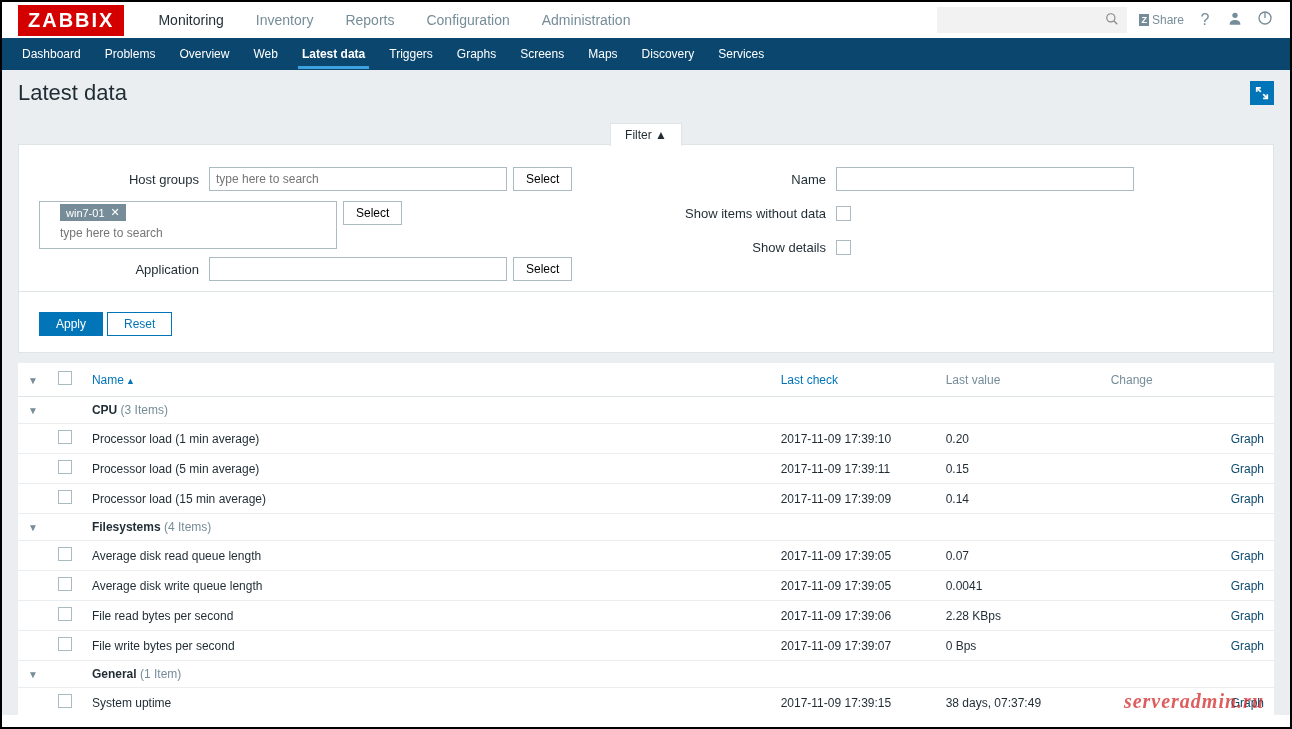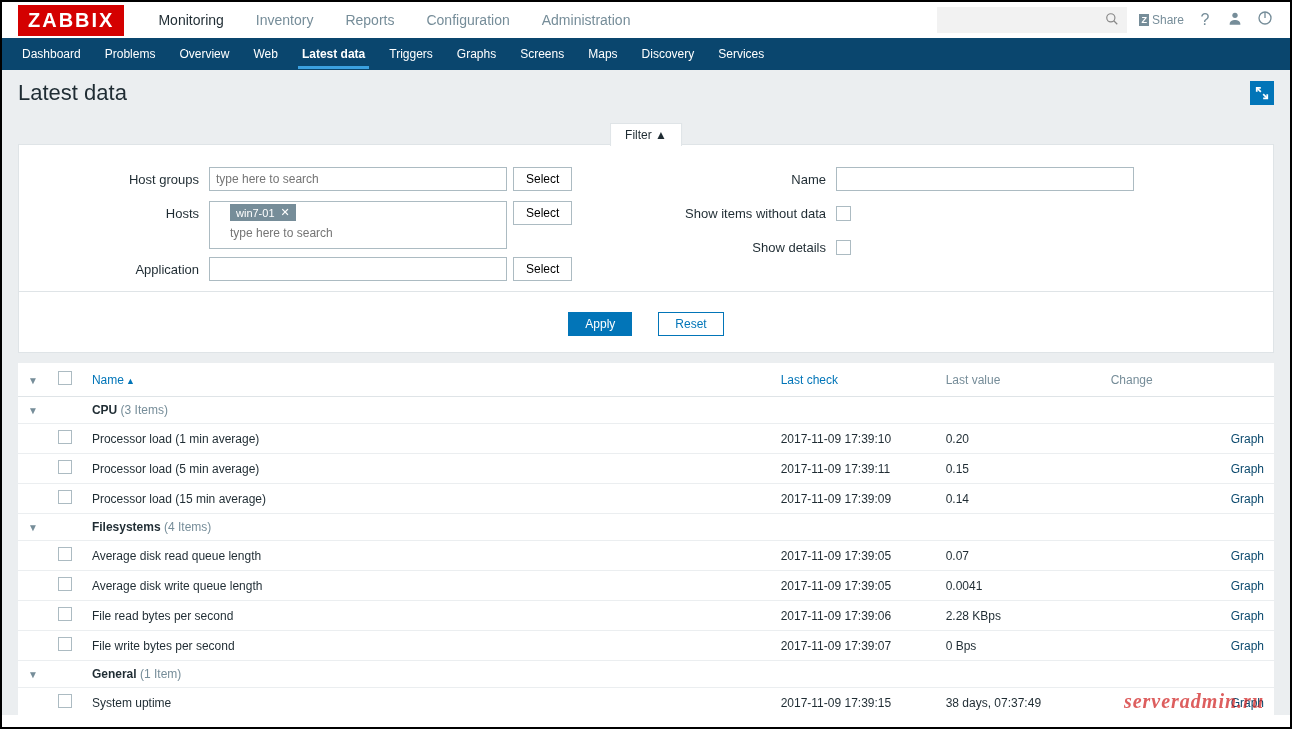--- a/index.html
+++ b/index.html
@@ -32,21 +32,21 @@
 .filter-label { width: 170px; text-align: right; padding-right: 10px; line-height: 26px; color: #1f2c33; font-size: 13px; }
 .filter-input-wrap { display: flex; gap: 6px; align-items: flex-start; }
 .filter-input { border: 1px solid #acbbc2; height: 24px; width: 298px; padding: 0 6px; font-size: 12px; }
 .filter-input-short { border: 1px solid #acbbc2; height: 24px; width: 298px; padding: 0 6px; font-size: 12px; }
 .select-btn { border: 1px solid #acbbc2; background: #fff; height: 24px; padding: 0 12px; font-size: 12px; cursor: pointer; }
 .host-tag-box { border: 1px solid #acbbc2; width: 298px; padding: 2px 20px; min-height: 48px; }
 .host-tag { display: inline-flex; align-items: center; background: #768d99; color: #fff; padding: 2px 6px; font-size: 11px; margin-bottom: 2px; gap: 6px; }
 .host-tag .rm { cursor: pointer; }
 .host-tag-input { border: none; outline: none; width: 100%; font-size: 12px; height: 20px; }
 .checkbox { width: 15px; height: 15px; border: 1px solid #acbbc2; cursor: pointer; }
-.filter-buttons { display: flex; justify-content: center; gap: 26px; margin-top: 10px; padding-top: 10px; }
+.filter-buttons { display: flex; gap: 4px; margin-top: 10px; padding-top: 10px; }
 .filter-divider { border-top: 1px solid #dfe4e7; margin: 0 -20px; }
 .btn-primary { background: #0275b8; color: #fff; border: 1px solid #0275b8; padding: 4px 16px; font-size: 12px; cursor: pointer; }
 .btn-alt { background: #fff; color: #0275b8; border: 1px solid #0275b8; padding: 4px 16px; font-size: 12px; cursor: pointer; }
 .data-table { width: 100%; border-collapse: collapse; background: #fff; margin-top: 10px; }
 .data-table th { text-align: left; padding: 8px 10px; border-bottom: 1px solid #dfe4e7; font-weight: normal; color: #768d99; font-size: 12px; background: #fff; }
 .data-table th.link { color: #0275b8; cursor: pointer; }
 .data-table td { padding: 6px 10px; border-bottom: 1px solid #ebeef0; font-size: 12px; }
 .data-table tr.group-row td { font-weight: bold; background: #fff; }
 .data-table tr.group-row .count { font-weight: normal; color: #768d99; }
 .collapse-icon { color: #768d99; font-size: 10px; cursor: pointer; }
@@ -139,21 +139,20 @@
     <div class="filter-form">
       <div class="filter-col">
         <div class="filter-row">
           <div class="filter-label">Host groups</div>
           <div class="filter-input-wrap">
             <input class="filter-input" placeholder="type here to search" style="">
             <button class="select-btn">Select</button>
           </div>
         </div>
         <div class="filter-row">
-          <div class="filter-label">Hosts</div>
           <div class="filter-input-wrap">
             <div class="host-tag-box">
               <span class="host-tag">
                 <span>win7-01</span>
                 <span class="rm">✕</span>
               </span>
               <input class="host-tag-input" placeholder="type here to search" style="">
             </div>
             <button class="select-btn">Select</button>
           </div>

